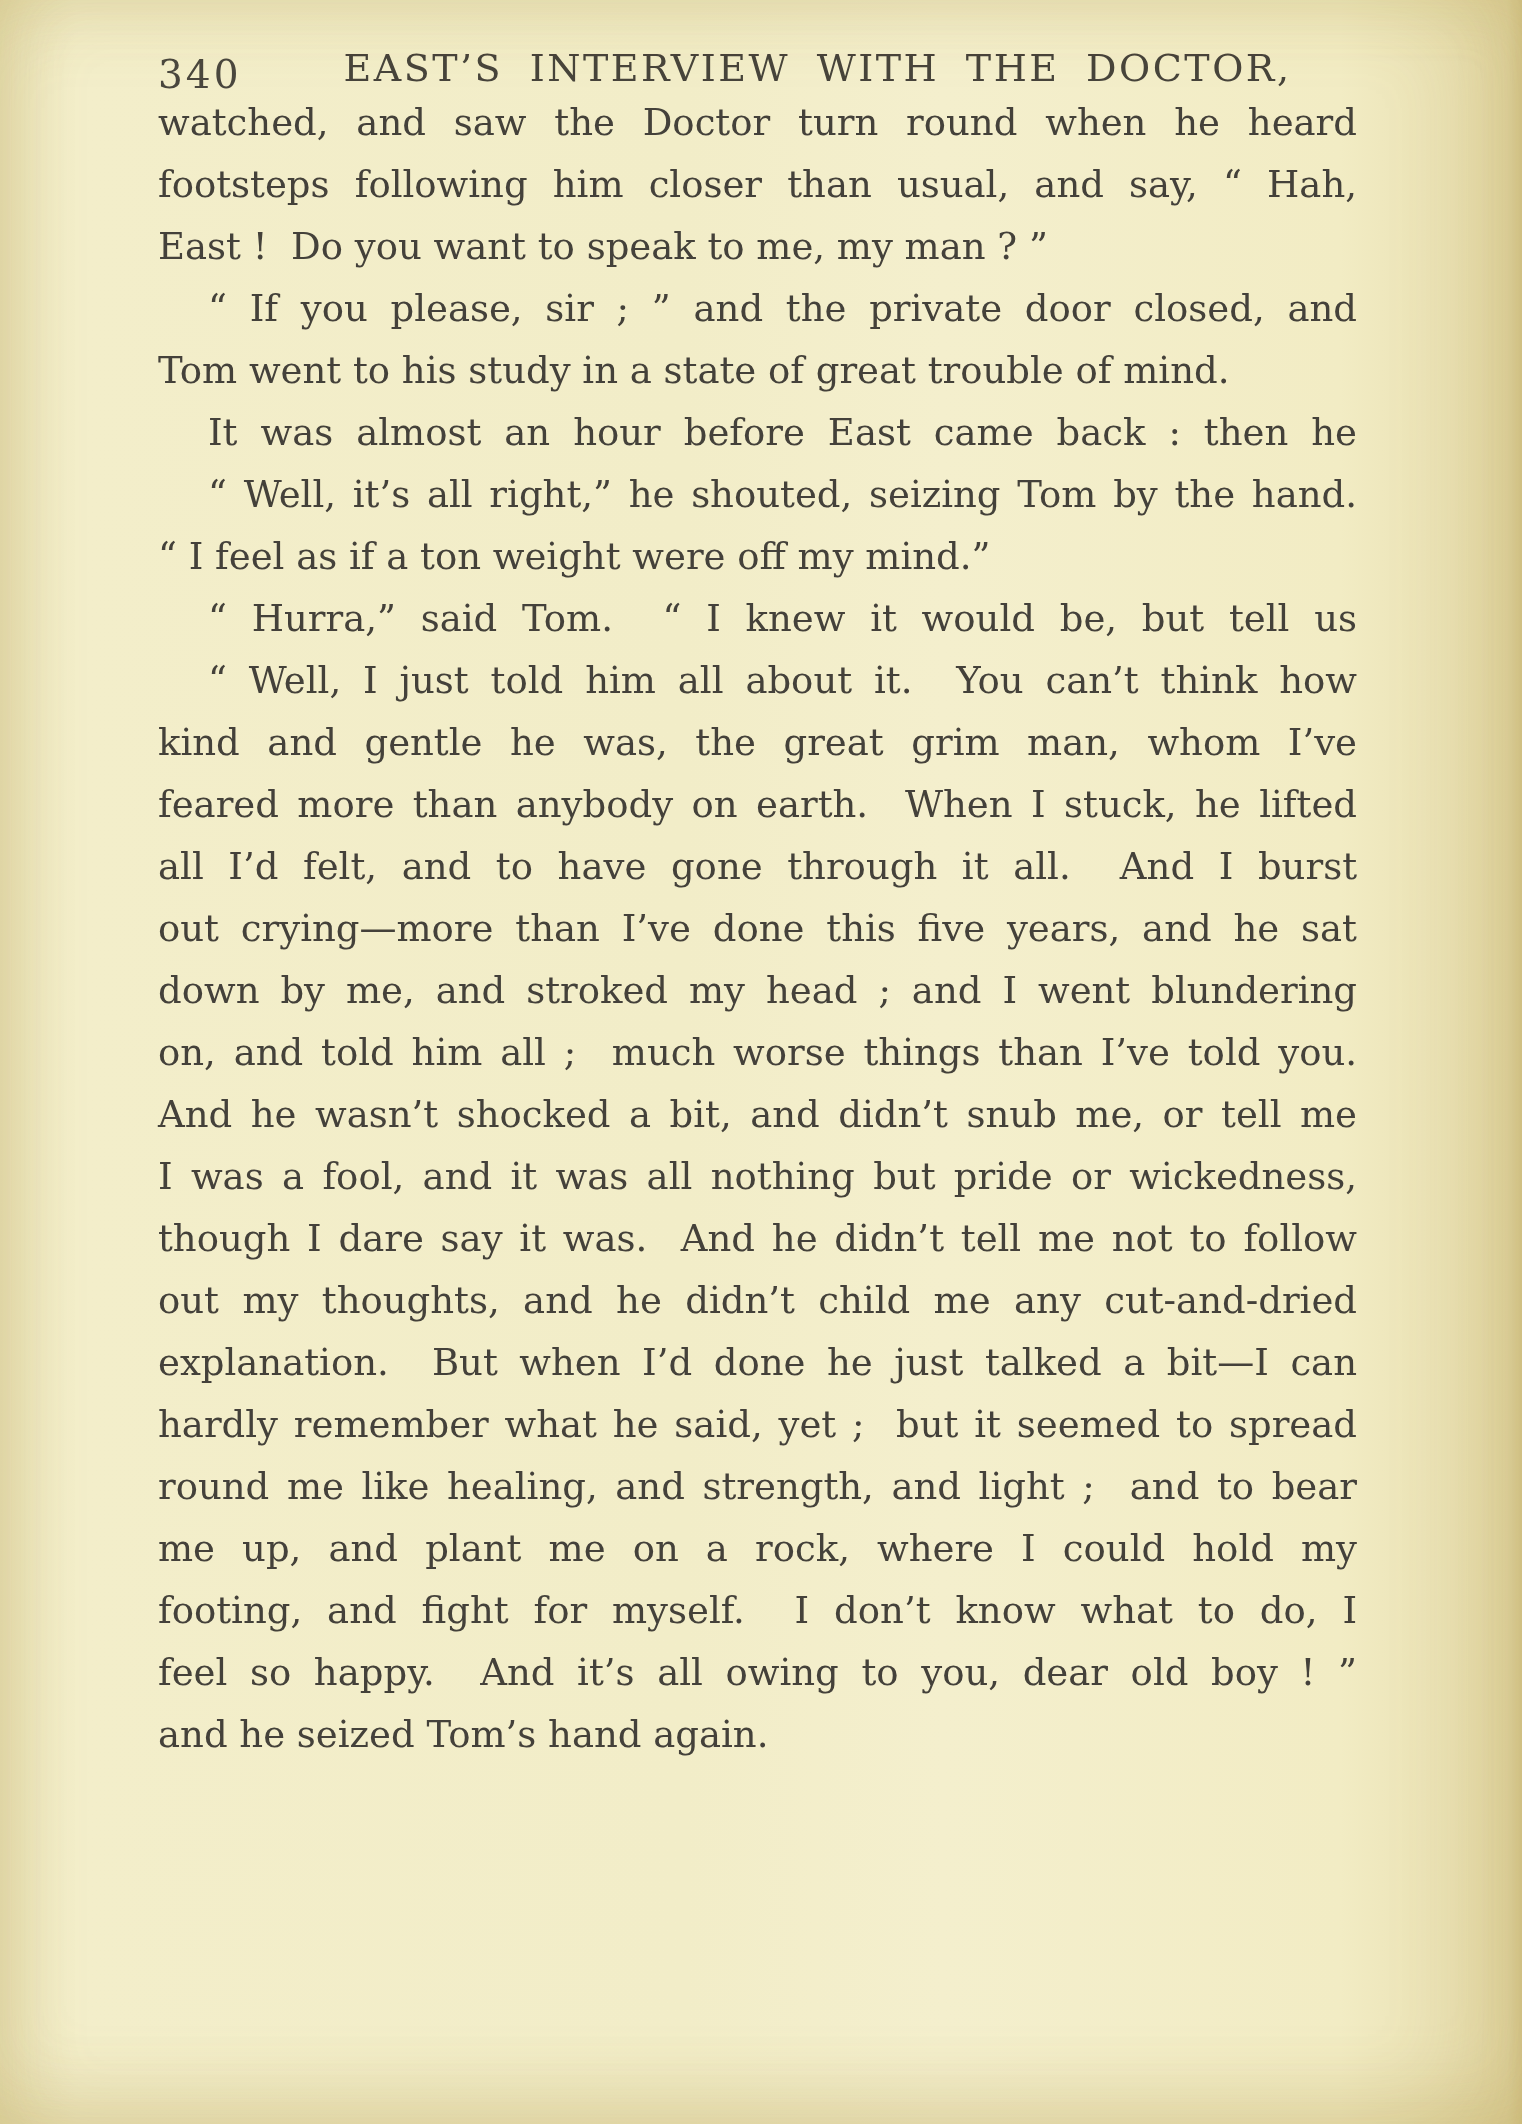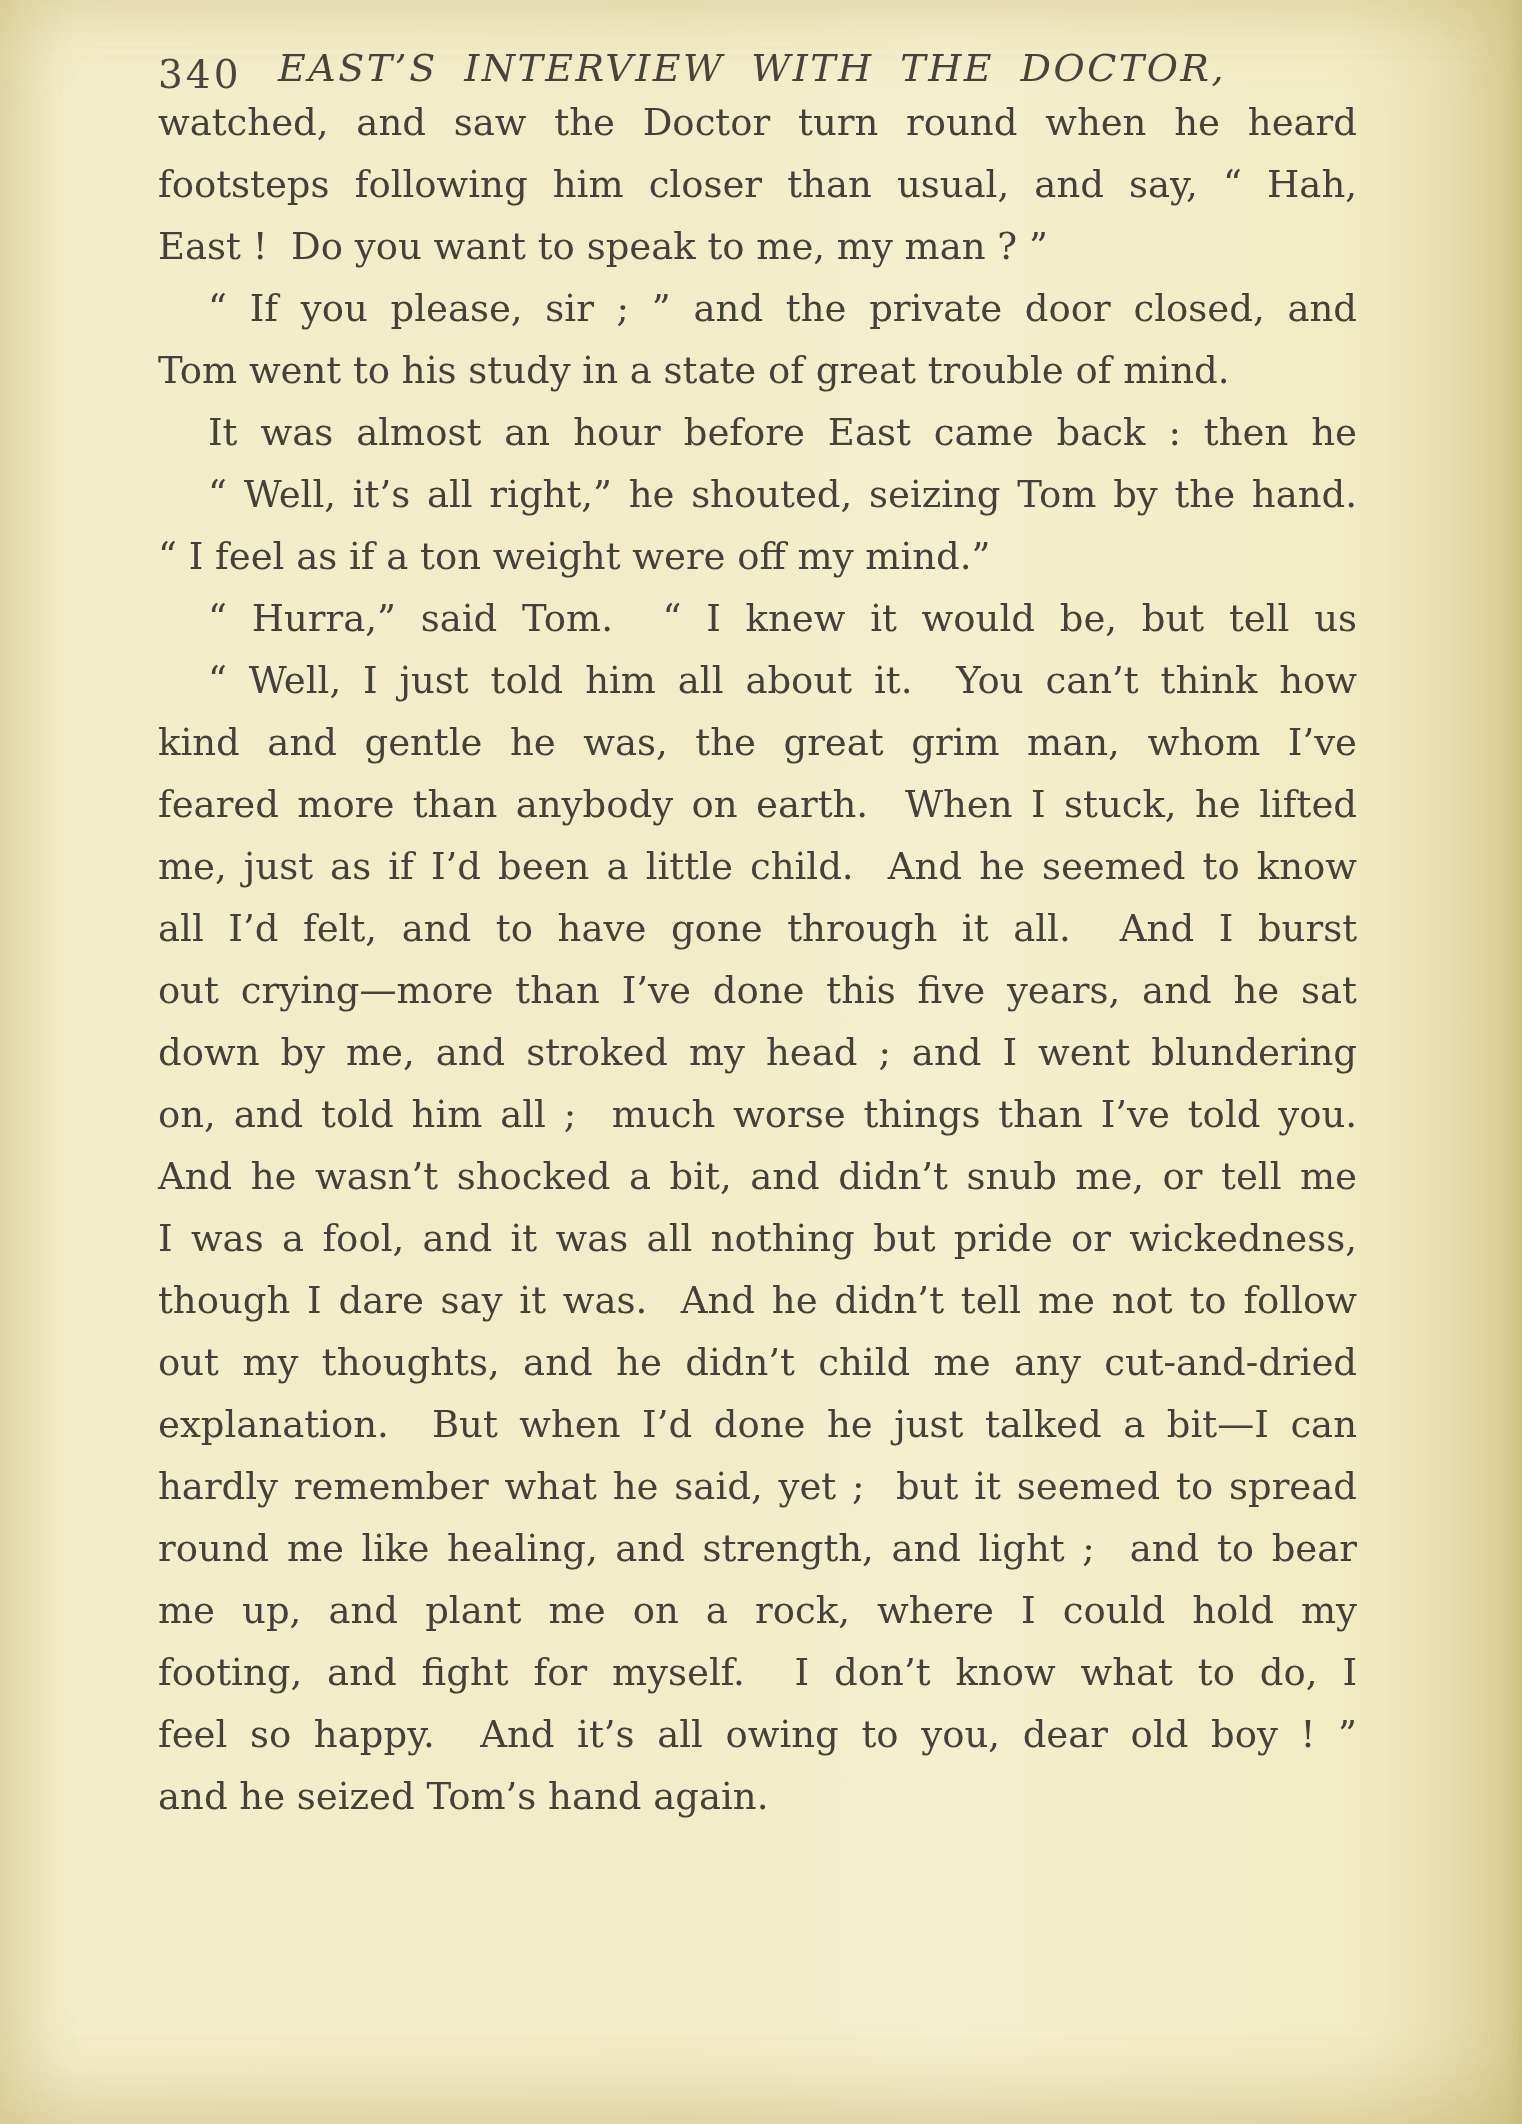--- a/index.html
+++ b/index.html
@@ -44,23 +44,22 @@
   .page-num {
     position: absolute;
     left: 0;
     top: 6px;
     font-size: 39px;
     letter-spacing: 3px;
     color: #4a473e;
   }
   .running-title {
     display: block;
-    text-align: left;
+    text-align: center;
     padding-left: 120px;
-    font-style: italic;
     font-size: 38px;
     letter-spacing: 2.5px;
     word-spacing: 12px;
     color: #47443b;
     white-space: nowrap;
   }
   .body-text {
     position: absolute;
     top: 92px;
     left: 158px;
@@ -98,21 +97,20 @@
       <div class="line end">East !  Do you want to speak to me, my man ? ”</div>
       <div class="line indent">“ If you please, sir ; ” and the private door closed, and</div>
       <div class="line end">Tom went to his study in a state of great trouble of mind.</div>
       <div class="line indent">It was almost an hour before East came back : then he</div>
       <div class="line indent">“ Well, it’s all right,” he shouted, seizing Tom by the hand.</div>
       <div class="line end">“ I feel as if a ton weight were off my mind.”</div>
       <div class="line indent">“ Hurra,” said Tom.  “ I knew it would be, but tell us</div>
       <div class="line indent">“ Well, I just told him all about it.  You can’t think how</div>
       <div class="line">kind and gentle he was, the great grim man, whom I’ve</div>
       <div class="line">feared more than anybody on earth.  When I stuck, he lifted</div>
-      <div class="line">me, just as if I’d been a little child.  And he seemed to know</div>
       <div class="line">all I’d felt, and to have gone through it all.  And I burst</div>
       <div class="line">out crying—more than I’ve done this five years, and he sat</div>
       <div class="line">down by me, and stroked my head ; and I went blundering</div>
       <div class="line">on, and told him all ;  much worse things than I’ve told you.</div>
       <div class="line">And he wasn’t shocked a bit, and didn’t snub me, or tell me</div>
       <div class="line">I was a fool, and it was all nothing but pride or wickedness,</div>
       <div class="line">though I dare say it was.  And he didn’t tell me not to follow</div>
       <div class="line">out my thoughts, and he didn’t child me any cut-and-dried</div>
       <div class="line">explanation.  But when I’d done he just talked a bit—I can</div>
       <div class="line">hardly remember what he said, yet ;  but it seemed to spread</div>

